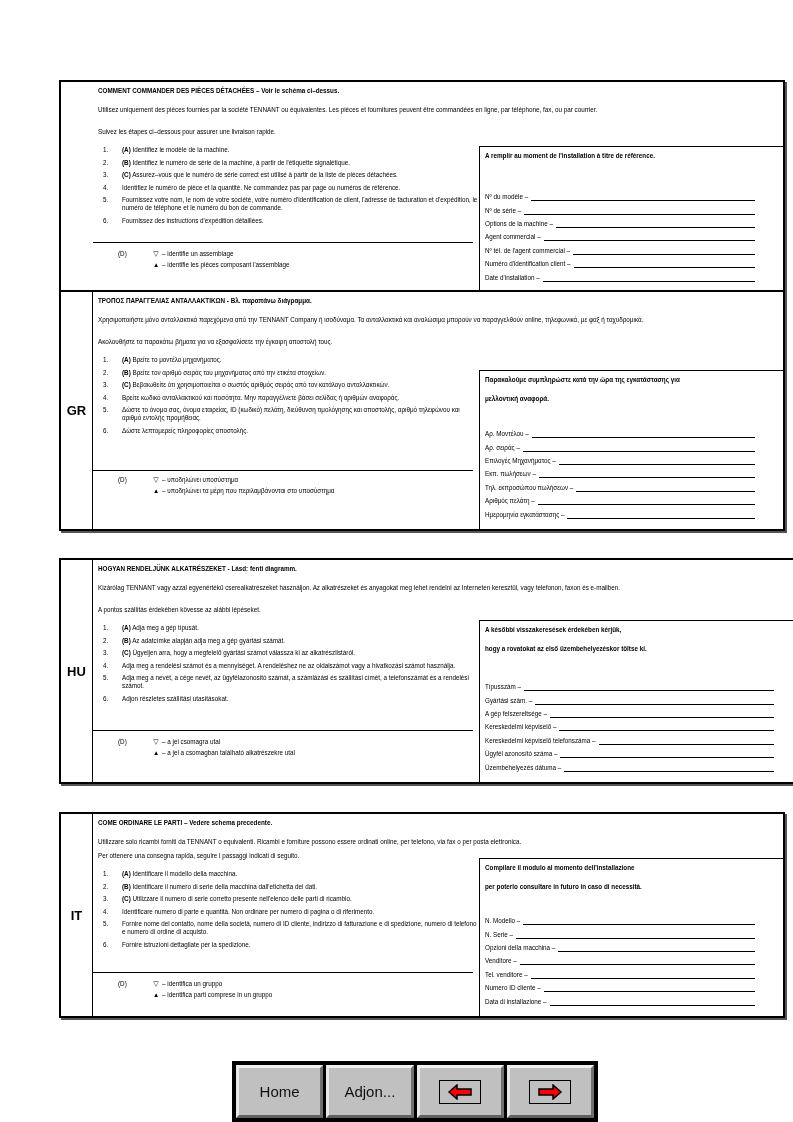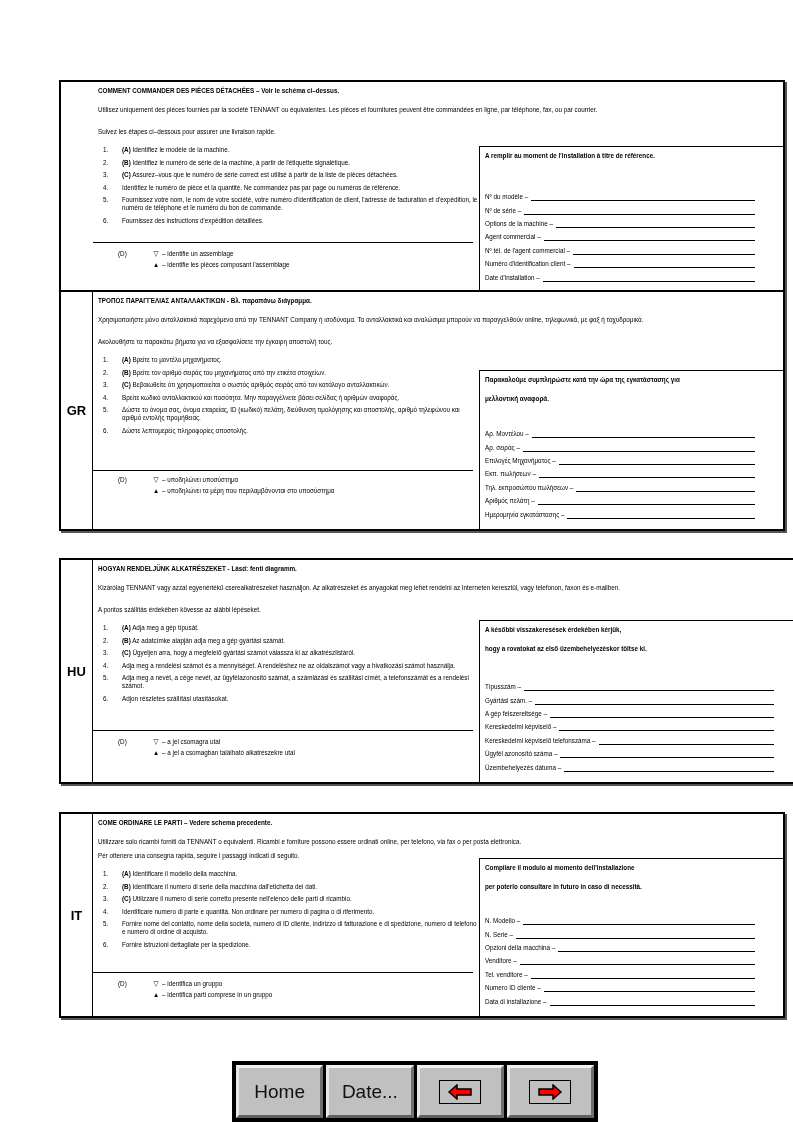--- a/index.html
+++ b/index.html
@@ -25,21 +25,21 @@
   .legend .desc { max-width: 210px; }
   .ref-box { position: absolute; right: 0; bottom: 0; border-left: 1px solid #000; border-top: 1px solid #000;
              background: #fff; }
   .ref-head { position: absolute; left: 5px; font-weight: bold; font-size: 6.3px; white-space: nowrap; }
   .field { position: absolute; left: 5px; right: 28px; display: flex; align-items: flex-end; font-size: 6.3px; white-space: nowrap; }
   .field .line { flex: 1; border-bottom: 1px solid #000; margin-left: 3px; height: 7px; }
   .nav { position: absolute; left: 232px; top: 1061px; width: 366px; height: 61px; background: #000;
          display: flex; padding: 4px; box-sizing: border-box; gap: 3px; }
   .nav-btn { flex: 1; background: #c0c0c0; border-top: 3px solid #f0f0f0; border-left: 3px solid #e8e8e8;
              border-right: 3px solid #707070; border-bottom: 3px solid #606060;
-             display: flex; align-items: center; justify-content: center; font-size: 19px; color: #111; cursor: pointer; }
+             display: flex; align-items: center; justify-content: center; font-size: 15px; color: #111; cursor: pointer; }
   .nav-btn .arrow-frame { width: 40px; height: 22px; border: 1px solid #000; display: flex; align-items: center; justify-content: center; }
 </style>
 </head>
 <body>
 
 <div id="doc">
     <div class="section" style="top: 80px; height: 210px;">
       <div class="content">
         <div class="title">COMMENT COMMANDER DES PIÈCES DÉTACHÉES – Voir le schéma ci–dessus.</div>
         <div class="intro" style="top: 24px;">Utilisez uniquement des pièces fournies par la société TENNANT ou équivalentes. Les pièces et fournitures peuvent être commandées en ligne, par téléphone, fax, ou par courrier.</div>
@@ -350,21 +350,21 @@
             <span>Data di installazione –</span>
             <span class="line"></span>
           </div>
         </div>
       </div>
     </div>
   </div>
 
 <div class="nav">
   <div class="nav-btn">Home</div>
-  <div class="nav-btn">Date...</div>
+  <div class="nav-btn">Adjon...</div>
   <div class="nav-btn">
     <span class="arrow-frame">
       <svg width="26" height="16" viewBox="0 0 26 16">
           <polygon points="2,8 10,1 10,5 24,5 24,11 10,11 10,15" fill="#ff0000" stroke="#000" stroke-width="1.5"></polygon>
         </svg>
     </span>
   </div>
   <div class="nav-btn">
     <span class="arrow-frame">
       <svg width="26" height="16" viewBox="0 0 26 16">

